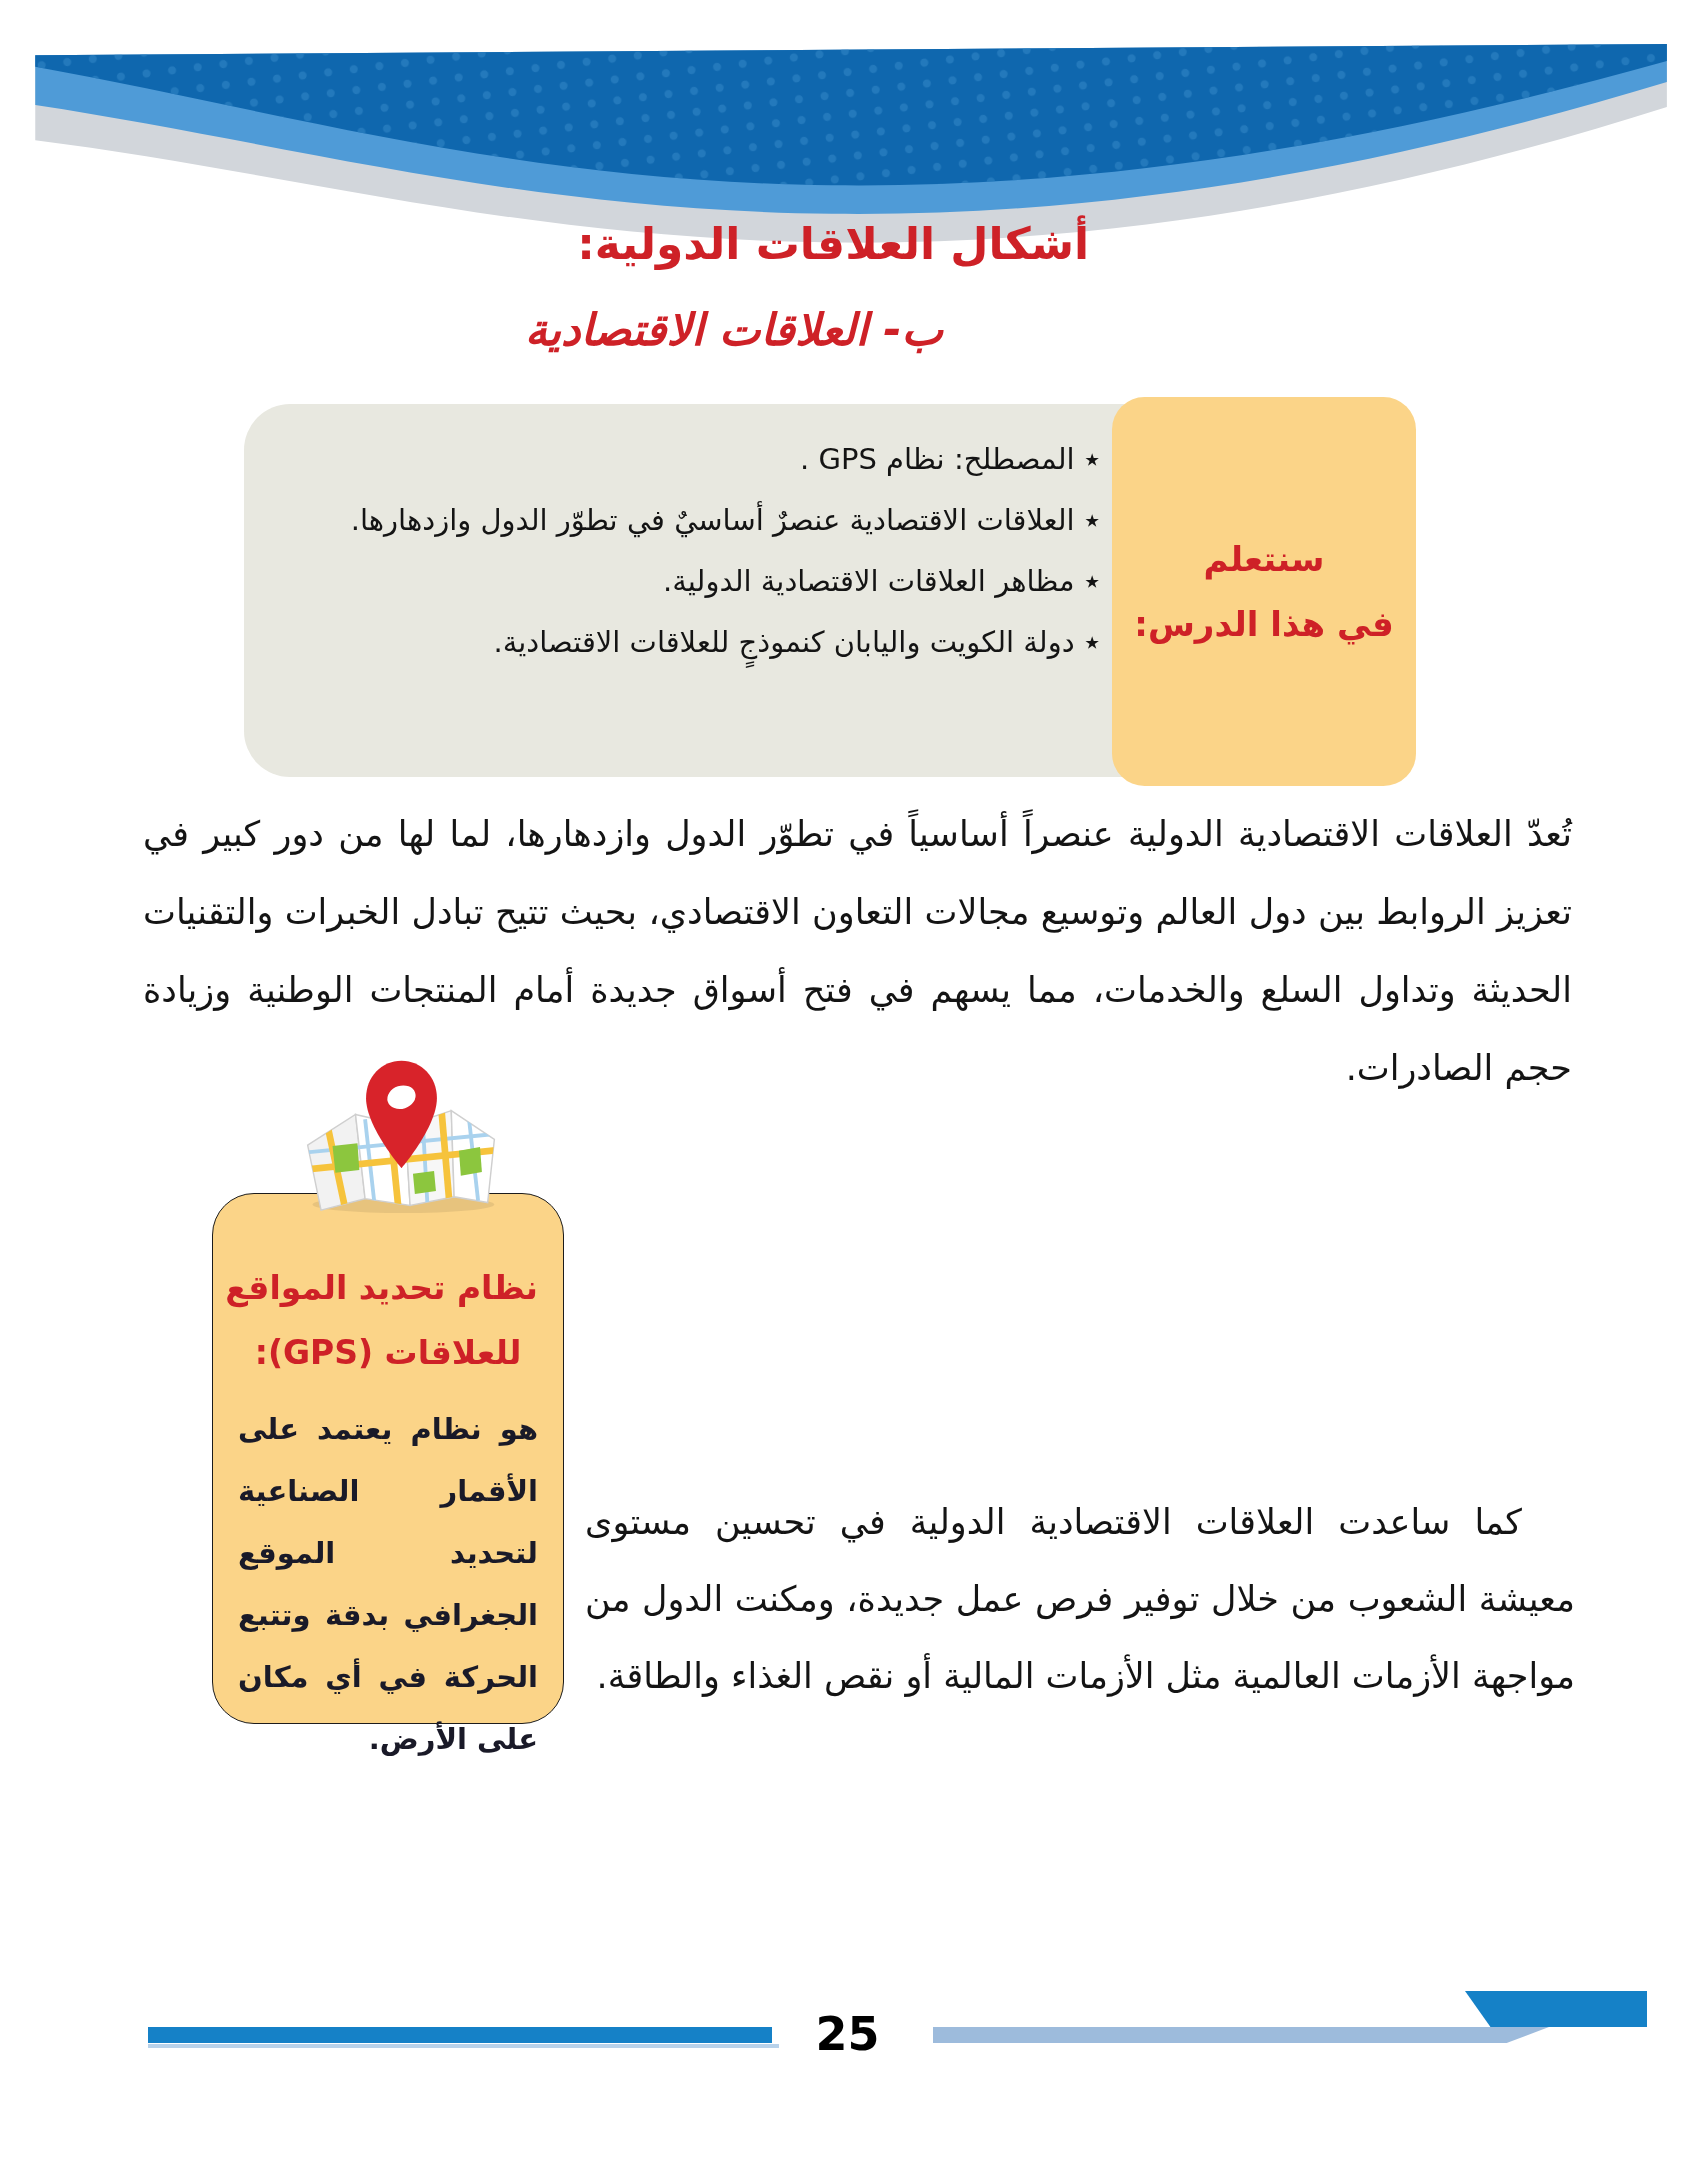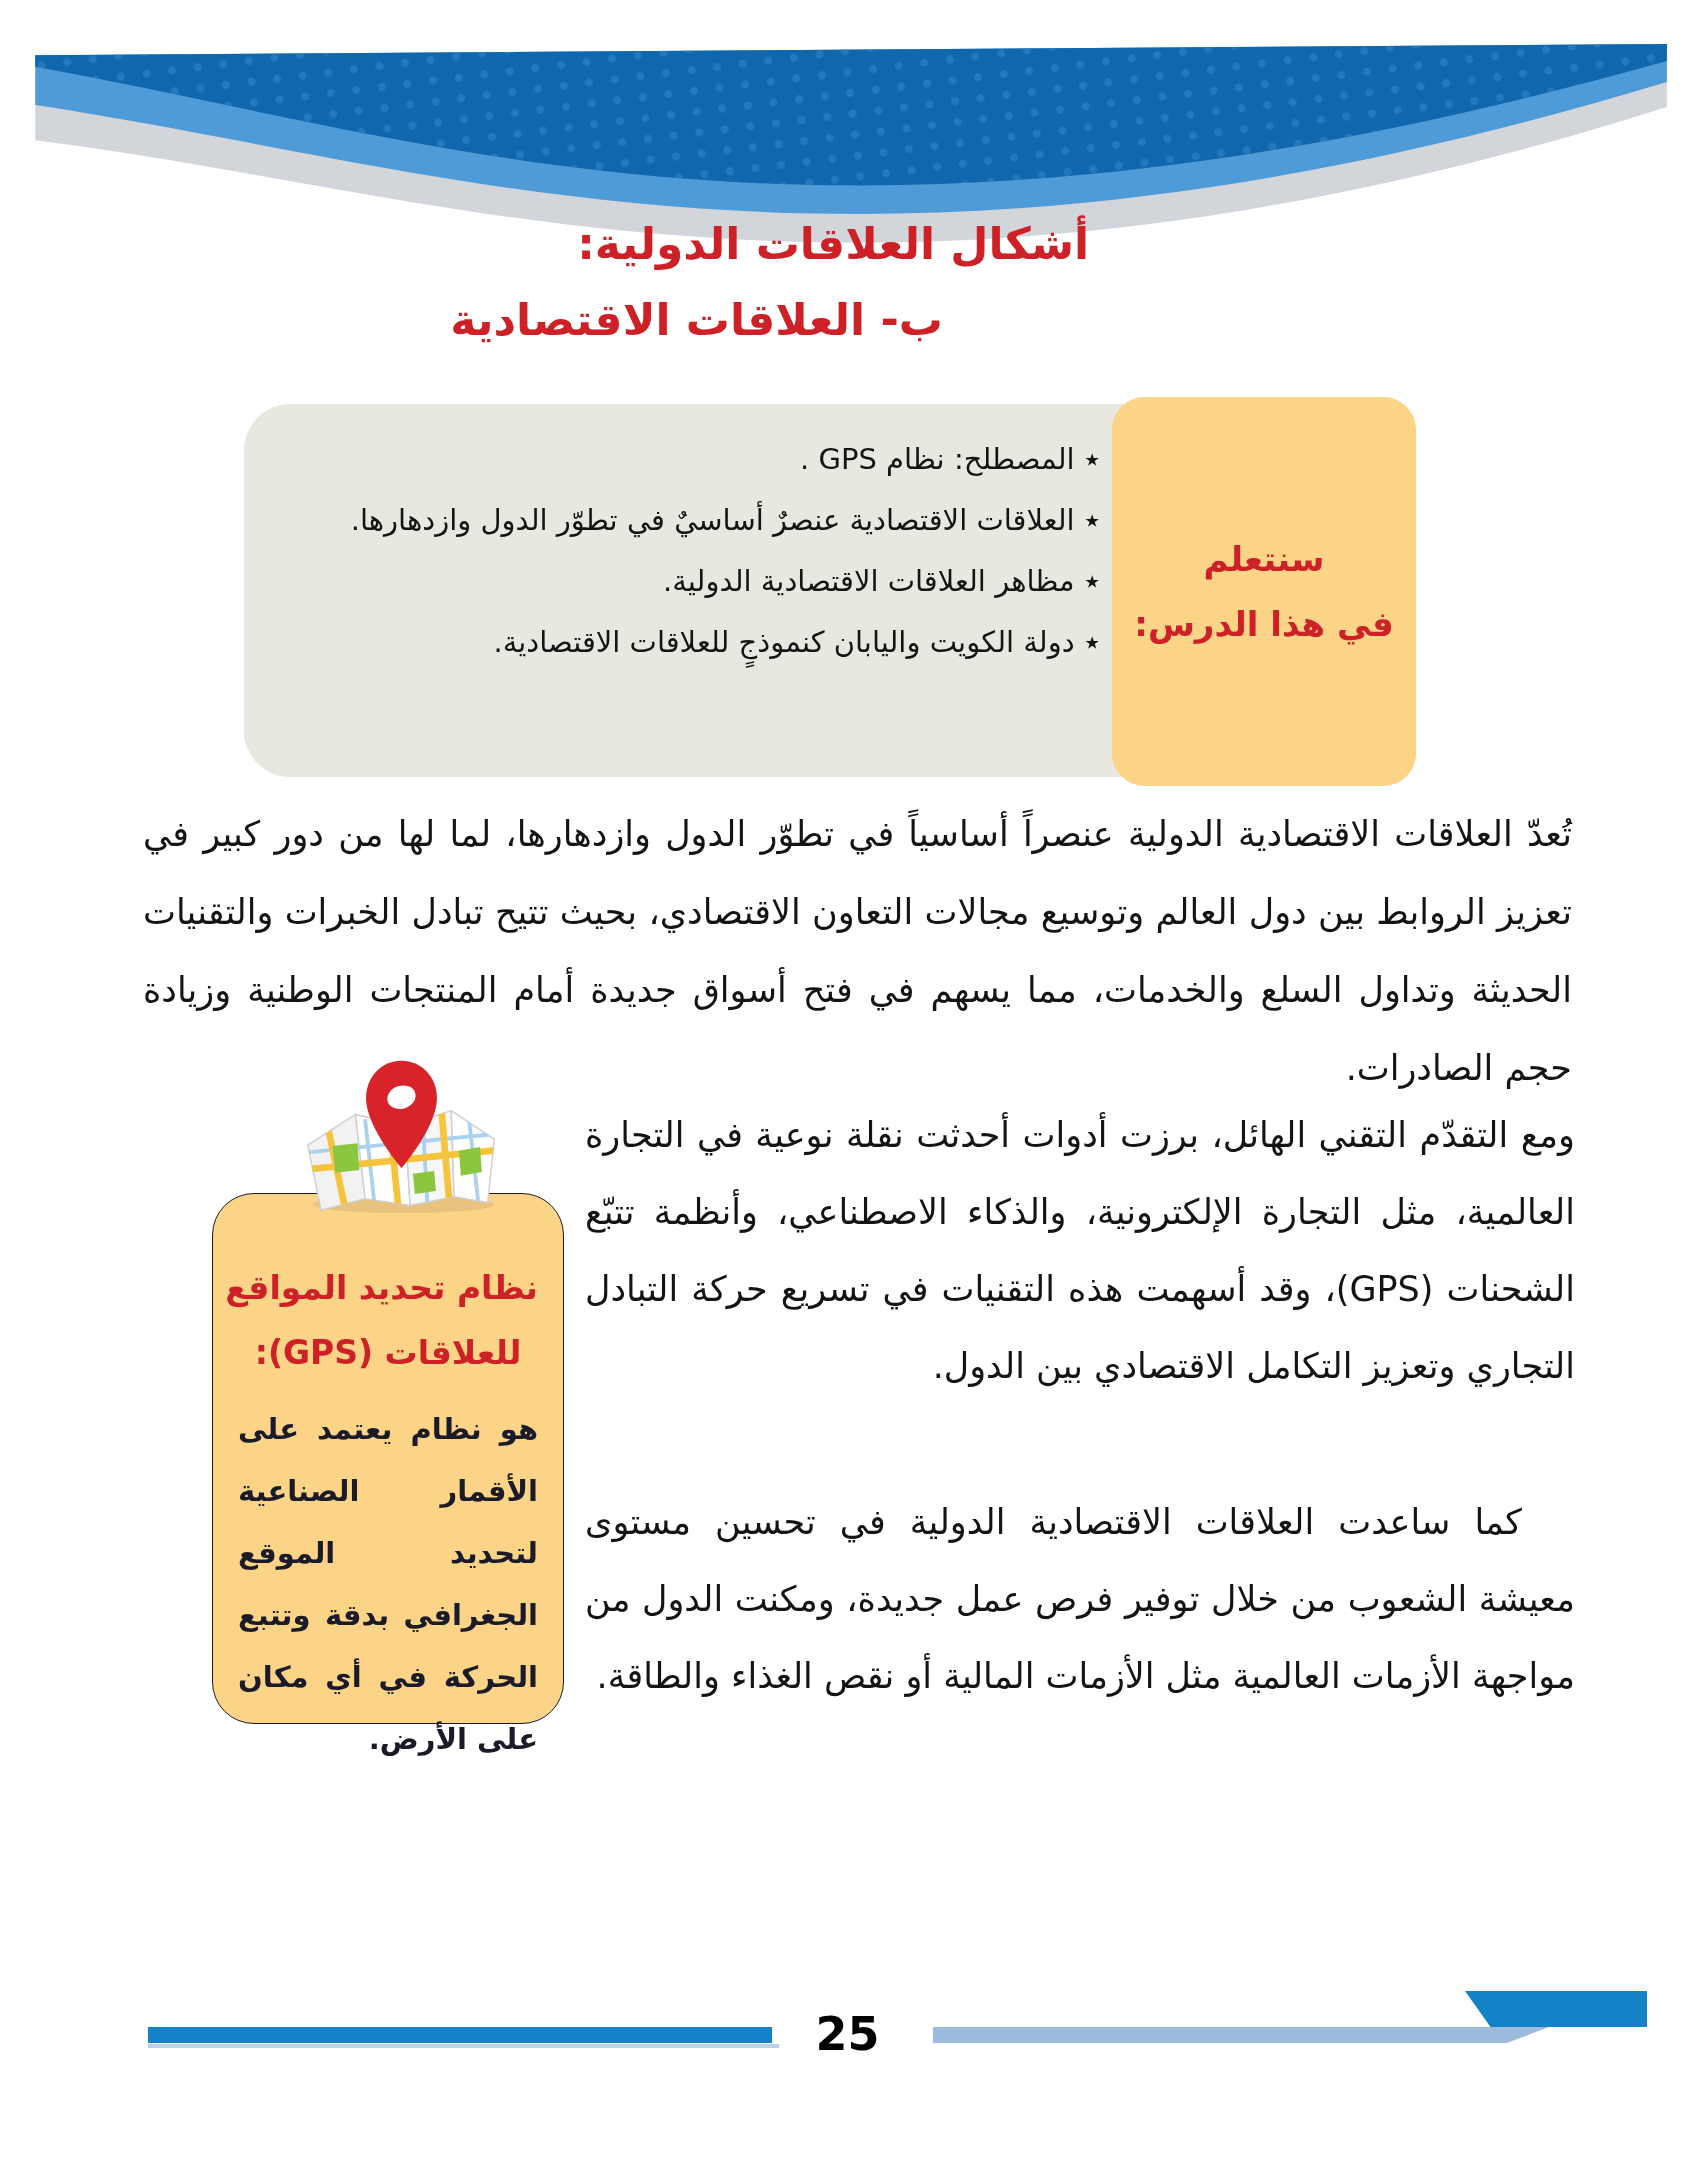--- a/index.html
+++ b/index.html
@@ -21,21 +21,21 @@
   }
   .lesson-badge span{
     color:var(--accent-red,#ce2127); font-size:40px; font-weight:bold; direction:rtl;
   }
   
   .title-line{
     color:var(--accent-red,#ce2127); font-weight:bold; font-size:44px;
     direction:rtl; white-space:nowrap;
   }
   .title-1{right:616px; top:218px;}
-  .title-2{right:762px; top:294px;}
+  .title-2{right:762px; top:304px;font-style:italic;}
   
   .objectives-panel{
     left:244px; top:404px; width:999px; height:373px;
     background:var(--objectives-panel-bg,#e8e8e0); border-radius:46px;
     box-sizing:border-box; padding:25px 143px 19px 48px;
     direction:rtl;
   }
   .objective-item{
     font-size:29px; line-height:61px; color:var(--text-black,#141414);
     text-align:right; white-space:nowrap;
@@ -119,21 +119,20 @@
         <div class="objective-item"><span class="bullet">٭</span><span>مظاهر العلاقات الاقتصادية الدولية.</span></div>
         <div class="objective-item"><span class="bullet">٭</span><span>دولة الكويت واليابان كنموذجٍ للعلاقات الاقتصادية.</span></div>
       </div>
   </div>
   <div class="abs objectives-tab">
     <div>سنتعلم</div>
     <div>في هذا الدرس:</div>
   </div>
 
   <p class="abs para para-1">تُعدّ العلاقات الاقتصادية الدولية عنصراً أساسياً في تطوّر الدول وازدهارها، لما لها من دور كبير في تعزيز الروابط بين دول العالم وتوسيع مجالات التعاون الاقتصادي، بحيث تتيح تبادل الخبرات والتقنيات الحديثة وتداول السلع والخدمات، مما يسهم في فتح أسواق جديدة أمام المنتجات الوطنية وزيادة حجم الصادرات.</p>
-  <p class="abs para para-2">ومع التقدّم التقني الهائل، برزت أدوات أحدثت نقلة نوعية في التجارة العالمية، مثل التجارة الإلكترونية، والذكاء الاصطناعي، وأنظمة تتبّع الشحنات (GPS)، وقد أسهمت هذه التقنيات في تسريع حركة التبادل التجاري وتعزيز التكامل الاقتصادي بين الدول.</p>
   <p class="abs para para-3">كما ساعدت العلاقات الاقتصادية الدولية في تحسين مستوى معيشة الشعوب من خلال توفير فرص عمل جديدة، ومكنت الدول من مواجهة الأزمات العالمية مثل الأزمات المالية أو نقص الغذاء والطاقة.</p>
 
   <div class="abs gps-card">
     <div class="gps-title">نظام تحديد المواقع</div>
     <div class="gps-title">للعلاقات (GPS):</div>
     <div class="gps-body">هو نظام يعتمد على الأقمار الصناعية لتحديد الموقع الجغرافي بدقة وتتبع الحركة في أي مكان على الأرض.</div>
   </div>
 
   <svg class="map-icon" viewBox="0 0 215 165" xmlns="http://www.w3.org/2000/svg">
     <ellipse cx="110" cy="154" rx="95" ry="9" fill="#000" opacity="0.08"></ellipse>

